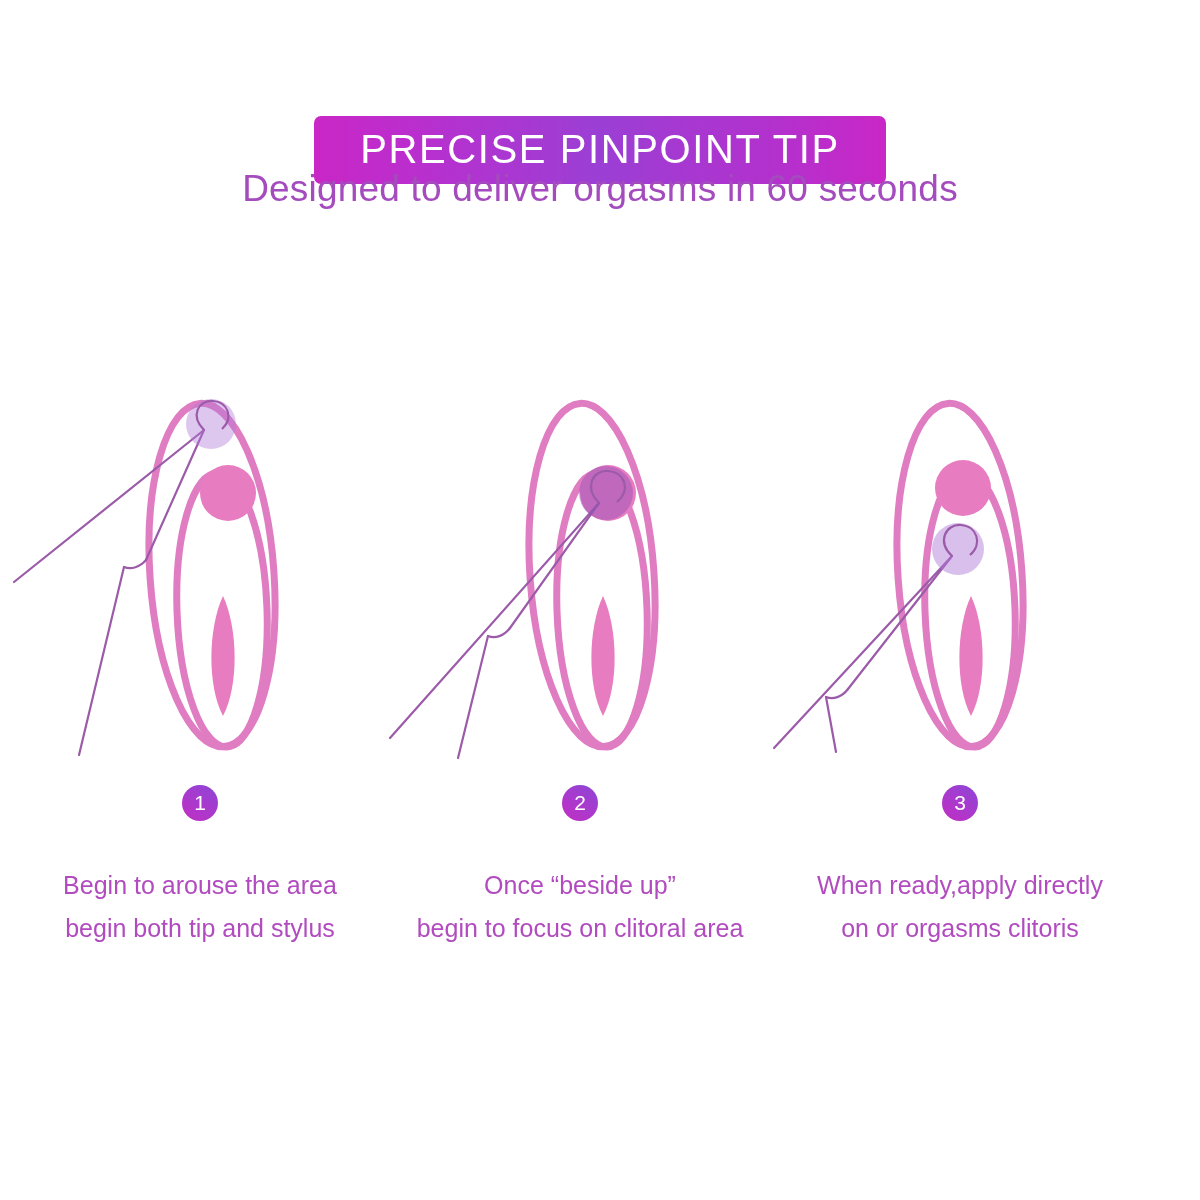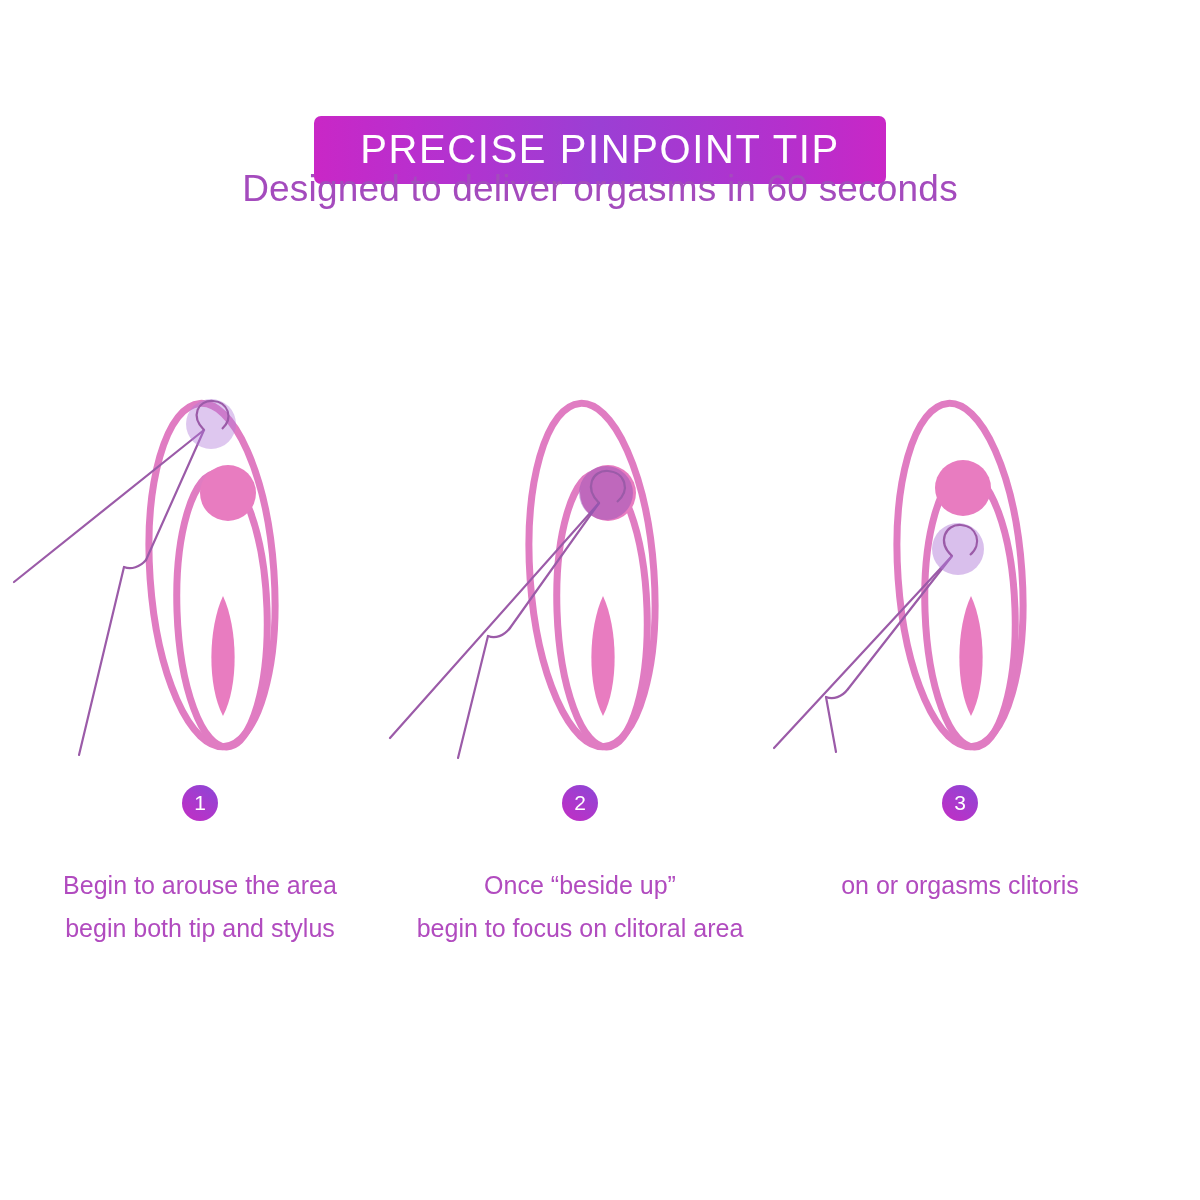--- a/index.html
+++ b/index.html
@@ -196,18 +196,19 @@
           <path d="M88 329 C 82 337, 73 340, 66 337"></path>
           <path d="M66 337 L 76 392"></path>
         </g>
         <circle cx="198" cy="189" r="26" fill="#b07ad8" opacity="0.48"></circle>
         <path d="M192 196 C 177 182, 185 164, 201 165 C 217 166, 223 184, 210 195" fill="none" stroke="#9b5ba8" stroke-width="2.2"></path>
       </svg>
 
       <div class="badge">3</div>
 
       <div class="caption">
+        <span class="line">When ready,apply directly</span>
         <span class="line">on or orgasms clitoris</span>
       </div>
     </div>
 
   </div>
 </div>
 
 </body></html>

